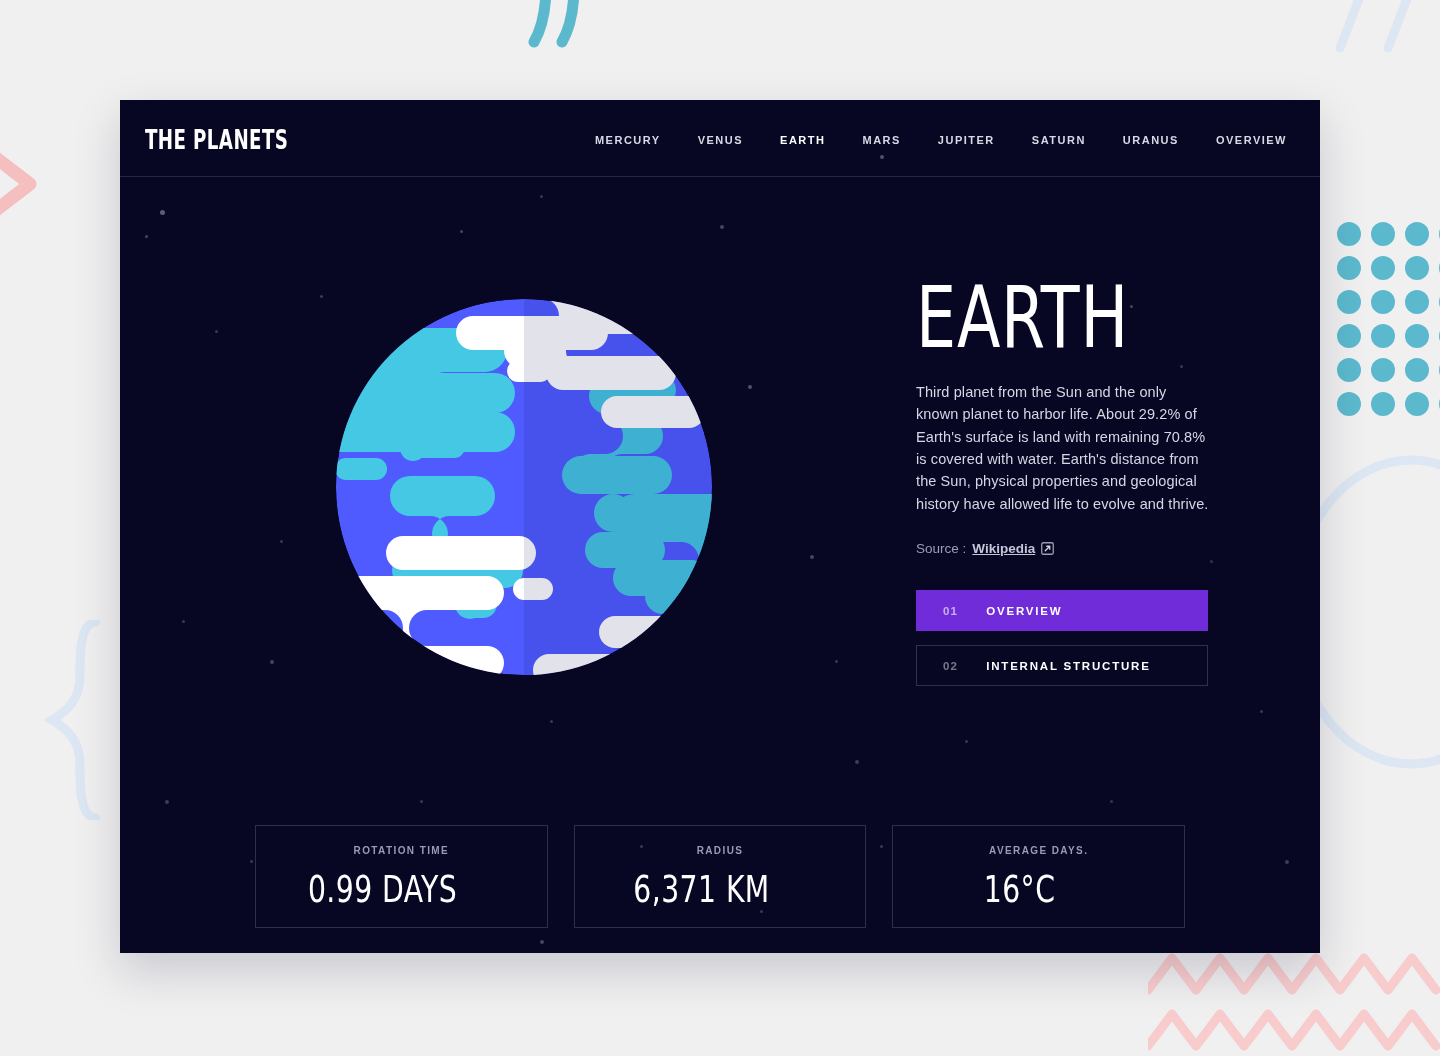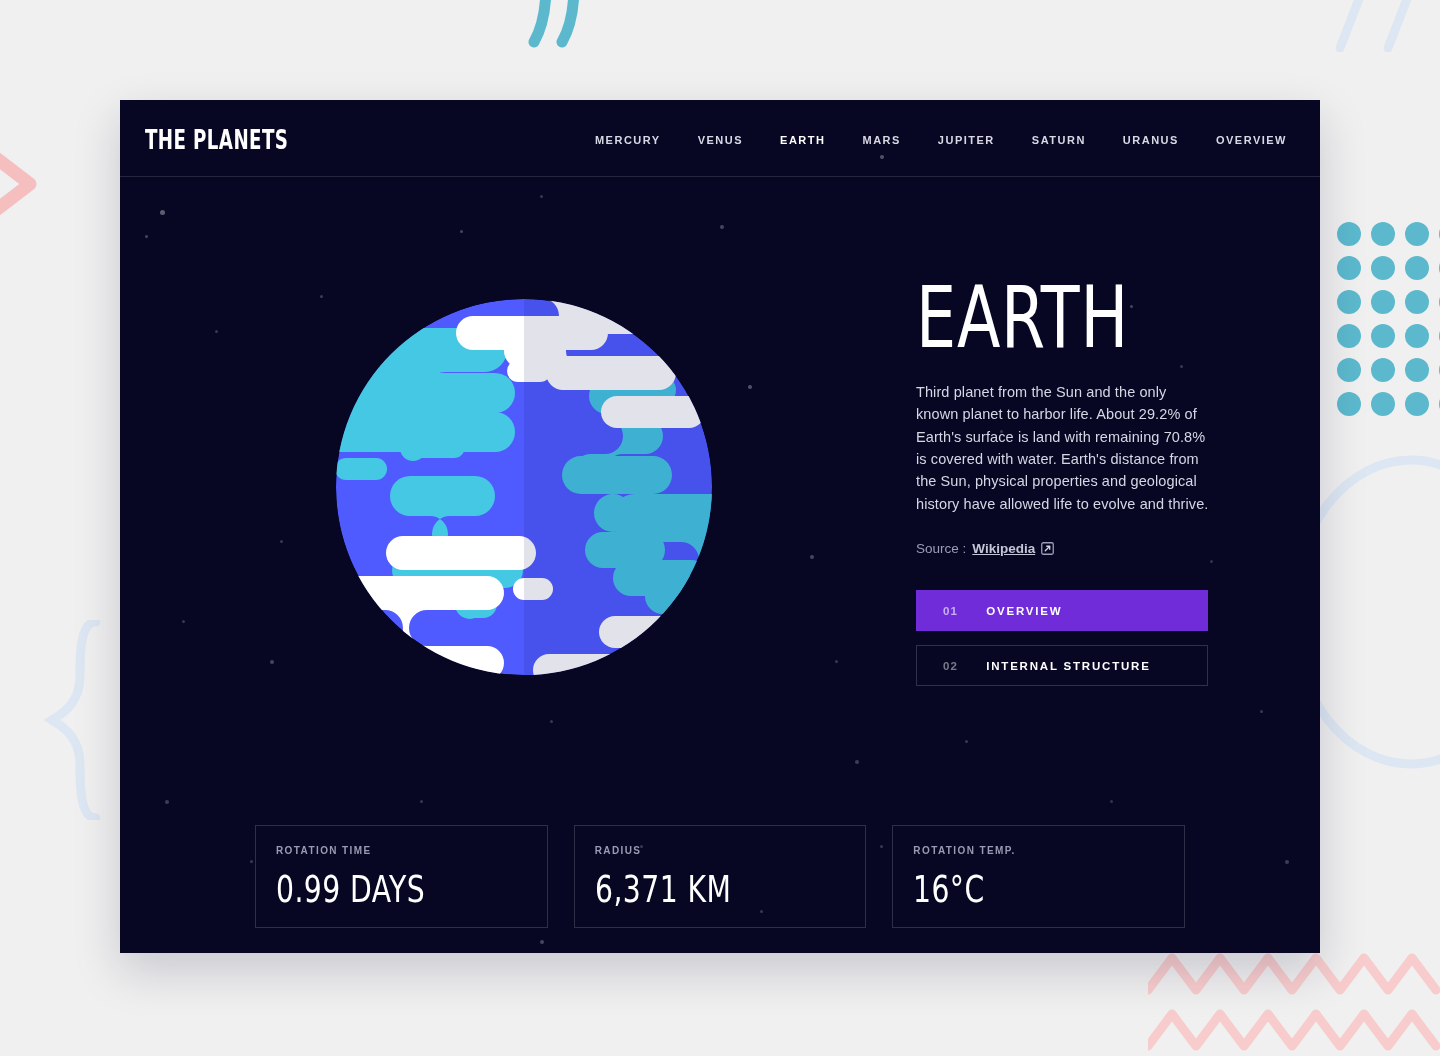--- a/index.html
+++ b/index.html
@@ -257,20 +257,21 @@
   }
 
   
   .stats {
     position: relative;
     z-index: 2;
     display: flex;
     gap: 26px;
     padding: 0 135px;
     margin-top: 28px;
+    text-align: center;
   }
   .stat {
     flex: 1;
     height: 103px;
     border: 1px solid rgba(255,255,255,0.16);
     padding: 19px 20px 0 20px;
   }
   .stat-label {
     font-size: 10px;
     font-weight: 700;
@@ -486,18 +487,18 @@
   <div class="stats">
     <div class="stat">
       <div class="stat-label">ROTATION TIME</div>
       <div class="stat-value">0.99 DAYS</div>
     </div>
     <div class="stat">
       <div class="stat-label">RADIUS</div>
       <div class="stat-value">6,371 KM</div>
     </div>
     <div class="stat">
-      <div class="stat-label">ROTATION TEMP.</div>
+      <div class="stat-label">AVERAGE DAYS.</div>
       <div class="stat-value">16°C</div>
     </div>
   </div>
 
 </div>
 
 </body></html>

